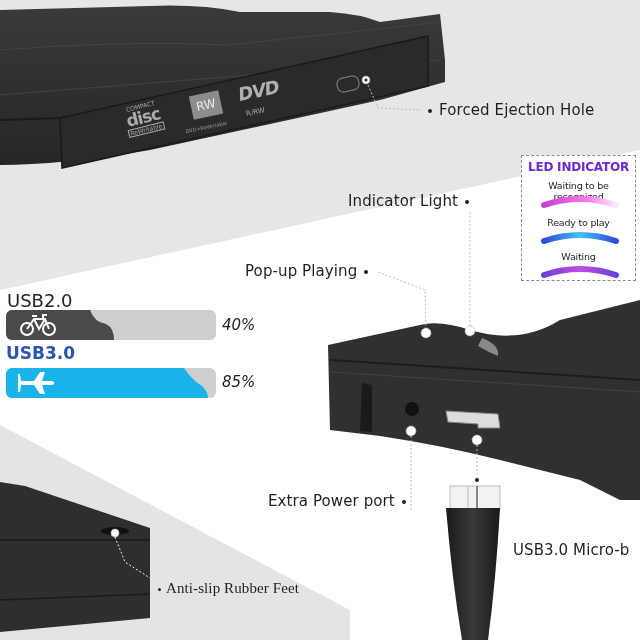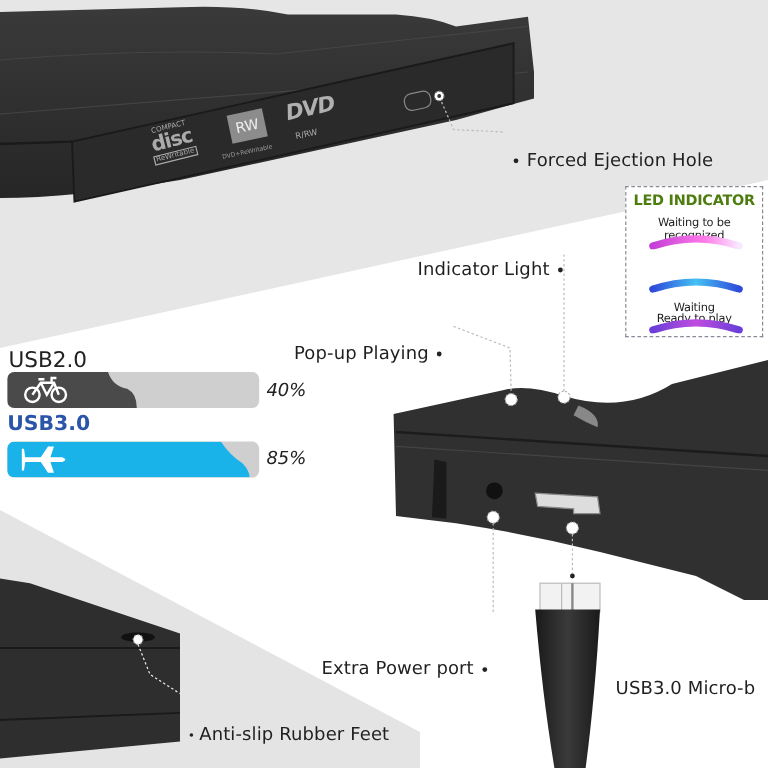--- a/index.html
+++ b/index.html
@@ -1,22 +1,22 @@
 <!DOCTYPE html>
 <html><head>
 <meta charset="utf-8">
 <style>
   html,body{margin:0;padding:0;}
   body{width:640px;height:640px;position:relative;overflow:hidden;background:#ffffff;font-family:"DejaVu Sans","Liberation Sans",sans-serif;color:#1e1e1e;}
   .abs{position:absolute;}
   .bg{position:absolute;left:0;top:0;width:640px;height:640px;}
-  .label{position:absolute;font-size:15px;white-space:nowrap;color:#1f1f1f;letter-spacing:0.1px;margin-top:23px;}
+  .label{position:absolute;font-size:15px;white-space:nowrap;color:#1f1f1f;letter-spacing:0.1px;}
   .dot{display:inline-block;width:4px;height:4px;border-radius:50%;background:#222;vertical-align:middle;}
   .led-box{position:absolute;left:521px;top:155px;width:115px;height:126px;border:1px dashed #8a8a96;background:#fff;box-sizing:border-box;}
-  .led-title{position:absolute;left:0;top:4px;width:100%;text-align:center;font-size:12px;font-weight:bold;color:#4d7c0f;letter-spacing:-0.2px;}
+  .led-title{position:absolute;left:0;top:4px;width:100%;text-align:center;font-size:12px;font-weight:bold;color:#6d28d9;letter-spacing:-0.2px;}
   .led-cap{position:absolute;left:0;width:100%;text-align:center;font-size:9.5px;color:#1f1f1f;letter-spacing:-0.2px;}
   .led-bar{position:absolute;left:18px;width:80px;height:14px;}
   .speed-row{position:absolute;left:6px;width:210px;height:30px;border-radius:6px;background:#cfcfcf;overflow:hidden;}
   .speed-fill{position:absolute;left:0;top:0;height:30px;}
   .speed-name{position:absolute;font-size:18px;}
   .speed-pct{position:absolute;font-size:15px;color:#222;}
 </style>
 </head>
 <body>
 
@@ -117,37 +117,37 @@
 
 <div class="label" style="left:428px;top:101px;">
   <span class="dot" style="margin-right:7px;"></span><span>Forced Ejection Hole</span>
 </div>
 <div class="label" style="left:348px;top:192px;">
   <span>Indicator Light</span><span class="dot" style="margin-left:7px;"></span>
 </div>
 <div class="label" style="left:245px;top:262px;">
   <span>Pop-up Playing</span><span class="dot" style="margin-left:7px;"></span>
 </div>
-<div class="label" style="left:268px;top:525px;">
+<div class="label" style="left:268px;top:492px;">
   <span>Extra Power port</span><span class="dot" style="margin-left:7px;"></span>
 </div>
 <div class="label" style="left:513px;top:541px;">
   <span>USB3.0 Micro-b</span>
 </div>
-<div class="label" style="left:158px;top:580px;">
+<div class="label" style="left:158px;top:580px;font-family:Liberation Serif, serif;">
   <span class="dot" style="margin-right:5px;width:3px;height:3px;"></span><span>Anti-slip Rubber Feet</span>
 </div>
 
 <div class="led-box">
   <div class="led-title">LED INDICATOR</div>
   <div class="led-cap" style="top:24px;">Waiting to be recognized</div>
   <svg class="led-bar" style="top:38px;" viewBox="0 0 80 14">
       <path d="M4,11 Q40,-1 76,11" stroke="url(#ledA)" stroke-width="6" stroke-linecap="round" fill="none"></path>
     </svg>
-  <div class="led-cap" style="top:61px;margin-top:43px;">Ready to play</div>
+  <div class="led-cap" style="top:61px;">Ready to play</div>
   <svg class="led-bar" style="top:74px;" viewBox="0 0 80 14">
       <path d="M4,11 Q40,-1 76,11" stroke="url(#ledB)" stroke-width="6" stroke-linecap="round" fill="none"></path>
     </svg>
   <div class="led-cap" style="top:95px;">Waiting</div>
   <svg class="led-bar" style="top:108px;" viewBox="0 0 80 14">
       <path d="M4,11 Q40,-1 76,11" stroke="url(#ledC)" stroke-width="6" stroke-linecap="round" fill="none"></path>
     </svg>
 </div>
 
 <div class="speed-name" style="left:7px;top:290px;color:#222;">USB2.0</div>

